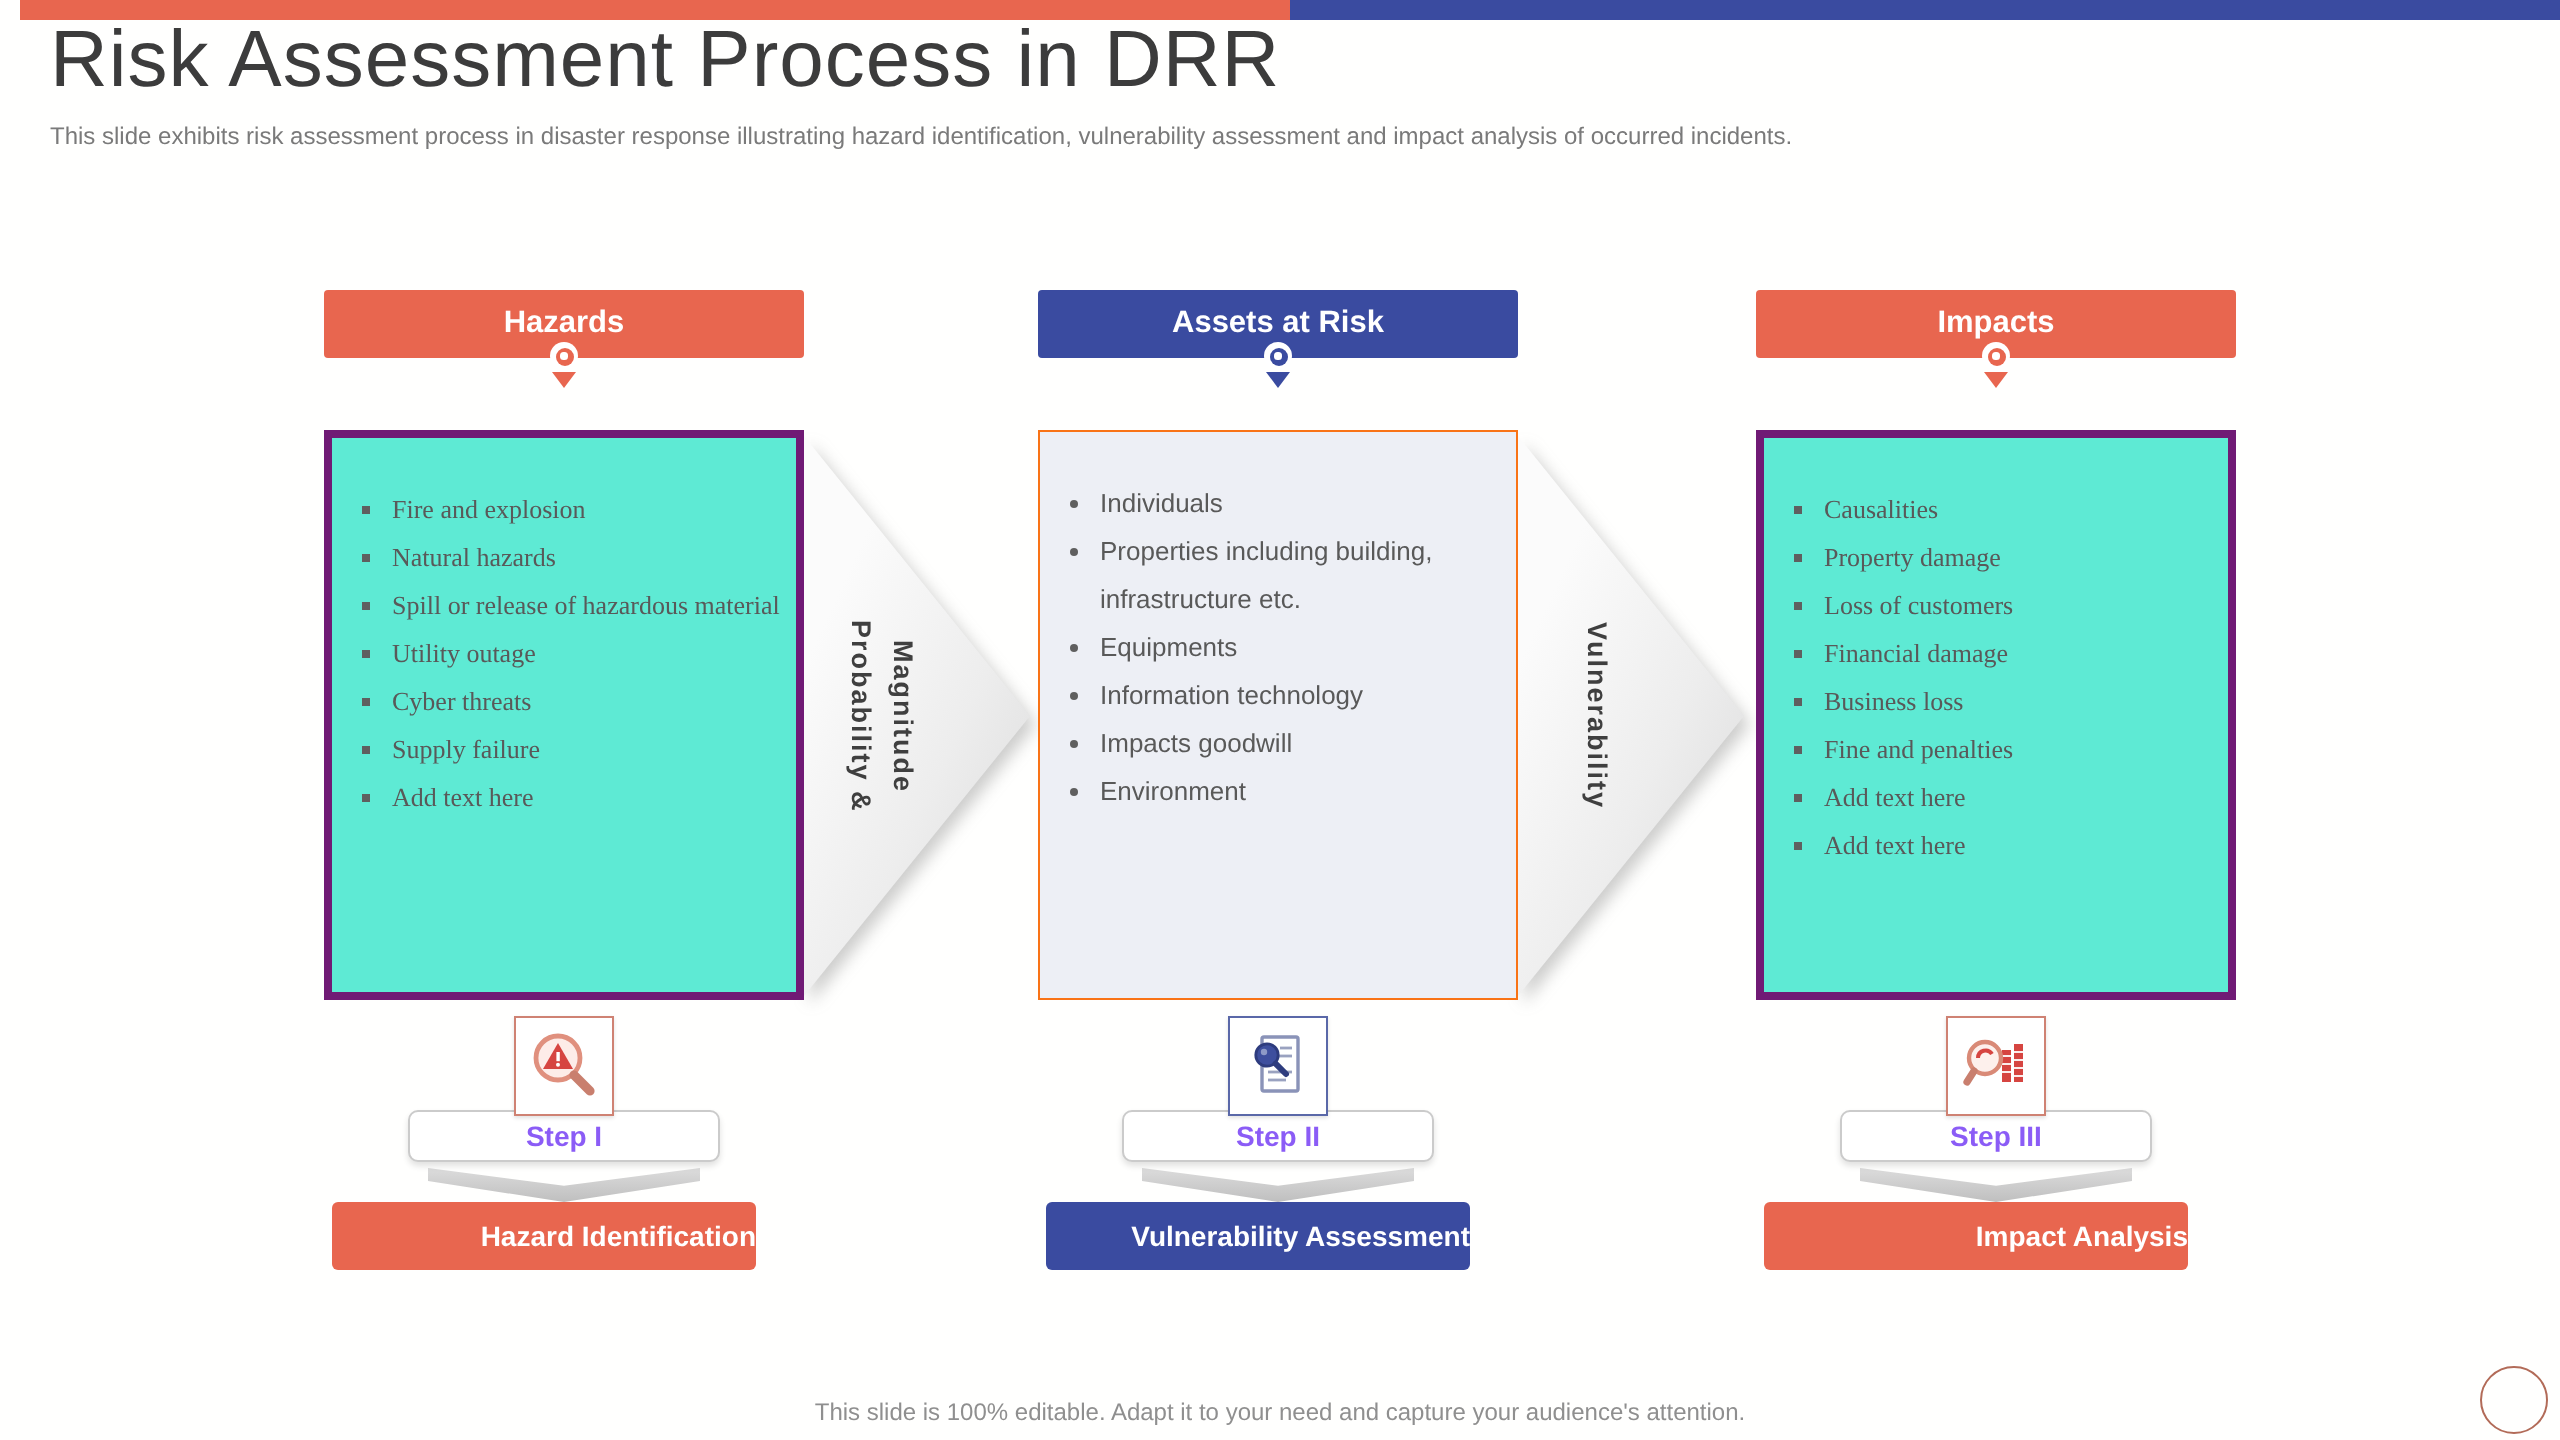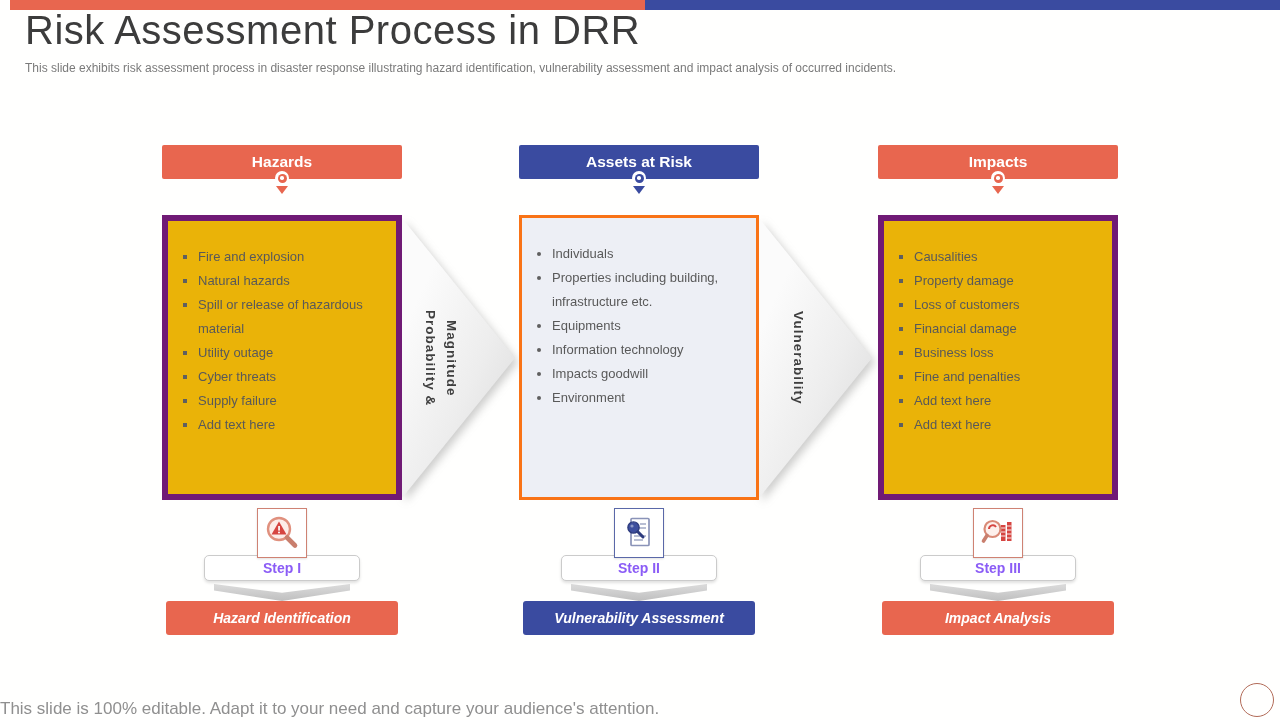--- a/index.html
+++ b/index.html
@@ -35,22 +35,22 @@
   .pin-ring { width:9px; height:9px; border-radius:50%; display:flex; align-items:center; justify-content:center; }
   .pin-dot  { width:3.5px; height:3.5px; border-radius:50%; background:#fff; }
   .pin-tri  { top:186px; width:0; height:0; border-left:6px solid transparent; border-right:6px solid transparent; }
   .coral-ring { background:#E8664F; }
   .blue-ring  { background:#3A4BA0; }
   .coral-tri  { border-top:8px solid #E8664F; }
   .blue-tri   { border-top:8px solid #3A4BA0; }
 
   
   .listbox { top:215px; width:240px; height:285px; z-index:2; }
-  .box-warm { background:#eab308; border:6px solid #701a75; }
-  .box-cool { background:#edeff5; border:3px solid #f97316; }
+  .box-warm { background:#5eead4; border:4px solid #701a75;font-family:Liberation Serif, serif; }
+  .box-cool { background:#edeff5; border:1px solid #f97316; }
   .listbox ul { list-style:none; padding:24px 8px 0 0; }
   .listbox li {
     position:relative; padding-left:30px; line-height:24px;
     font-size:13px; color:#595959;
   }
   .listbox li::before {
     content:""; position:absolute; left:15px; top:10px;
     width:4px; height:4px; background:#5f5f5f;
   }
   .round-bullets li::before { border-radius:50%; }
@@ -82,25 +82,25 @@
     border:1px solid #cbcbcb; border-radius:5px; text-align:center; line-height:24px;
     font-weight:bold; font-size:14px; color:#8b5cf6;
     box-shadow:0 2px 3px rgba(0,0,0,0.12);
   }
   .down-chevron {
     top:584px; width:136px; height:17px; z-index:2;
     clip-path:polygon(0 0, 50% 52%, 100% 0, 100% 38%, 50% 100%, 0 38%);
     background:linear-gradient(#dcdcdc, #bfbfbf);
   }
   .step-banner {
-    top:601px; width:232px; height:34px; line-height:34px; text-align:center;
-    color:#fff; font-weight:bold; font-size:14px; border-radius:3px; z-index:3;font-style:italic;
-  }
-
-  .footer { left:0; right:0; top:699px; font-size:17px; color:#8f8f8f; }
+    top:601px; width:212px; height:34px; line-height:34px; text-align:right;
+    color:#fff; font-weight:bold; font-size:14px; border-radius:3px; z-index:3;
+  }
+
+  .footer { left:0; right:0; top:699px; text-align:center; font-size:12px; color:#8f8f8f; }
   .corner-circle { left:1240px; top:683px; width:34px; height:34px;
     border:1.5px solid #b26b58; border-radius:50%; }
 </style>
 </head>
 <body>
 
 <div class="stage">
 
   <div class="abs bar bar-left"></div>
   <div class="abs bar bar-right"></div>

